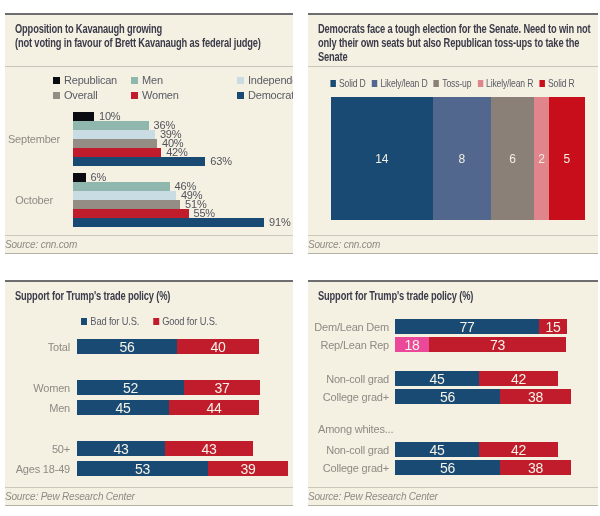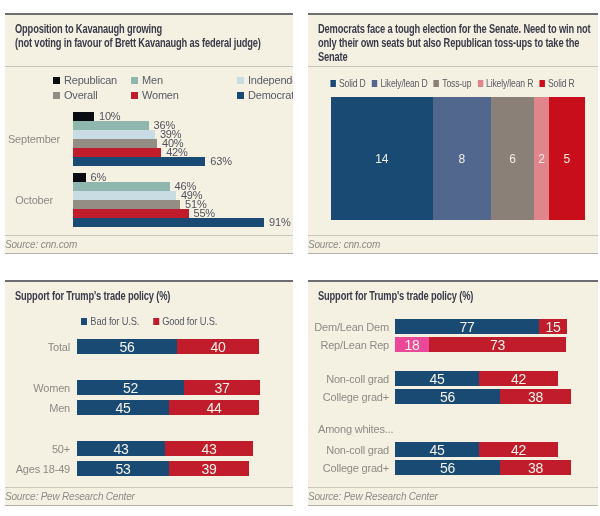--- a/index.html
+++ b/index.html
@@ -278,21 +278,21 @@
               <div class="segv">43</div>
             </div>
             <div class="sseg" style="width: 88px; background: rgb(192, 28, 44);">
               <div class="segv">43</div>
             </div>
           </div>
         </div>
         <div class="srow" style="top: 179px;">
           <div class="rlabel" style="width: 65px; margin-right: 7px;">Ages 18-49</div>
           <div class="sbar">
-            <div class="sseg" style="width: 92px; background: rgb(24, 74, 115);">
+            <div class="sseg" style="width: 131px; background: rgb(24, 74, 115);">
               <div class="segv">53</div>
             </div>
             <div class="sseg" style="width: 80px; background: rgb(192, 28, 44);">
               <div class="segv">39</div>
             </div>
           </div>
         </div>
       </div>
     <div class="source">
       <span>Source: Pew Research Center</span>

